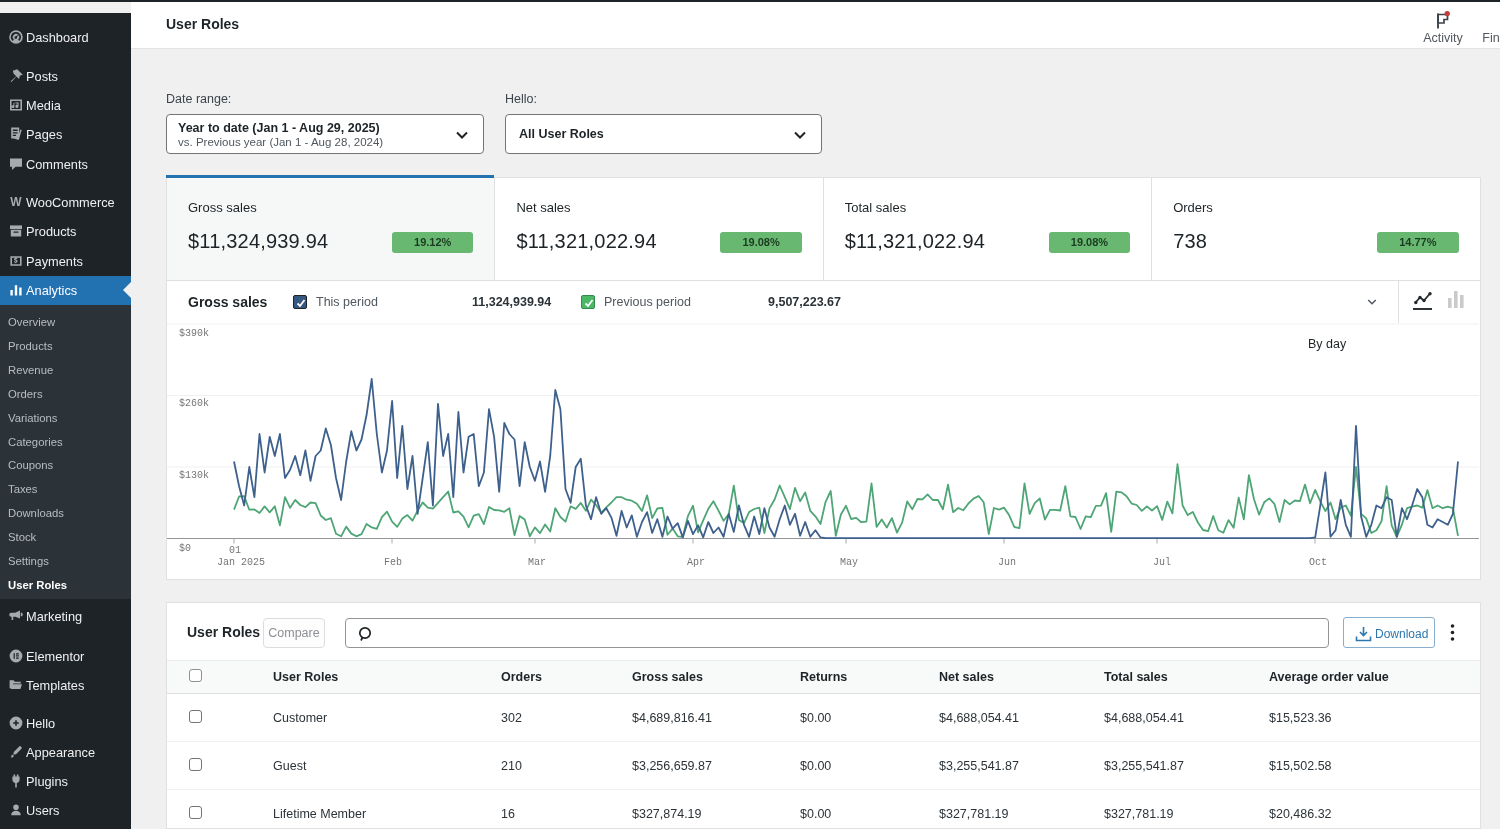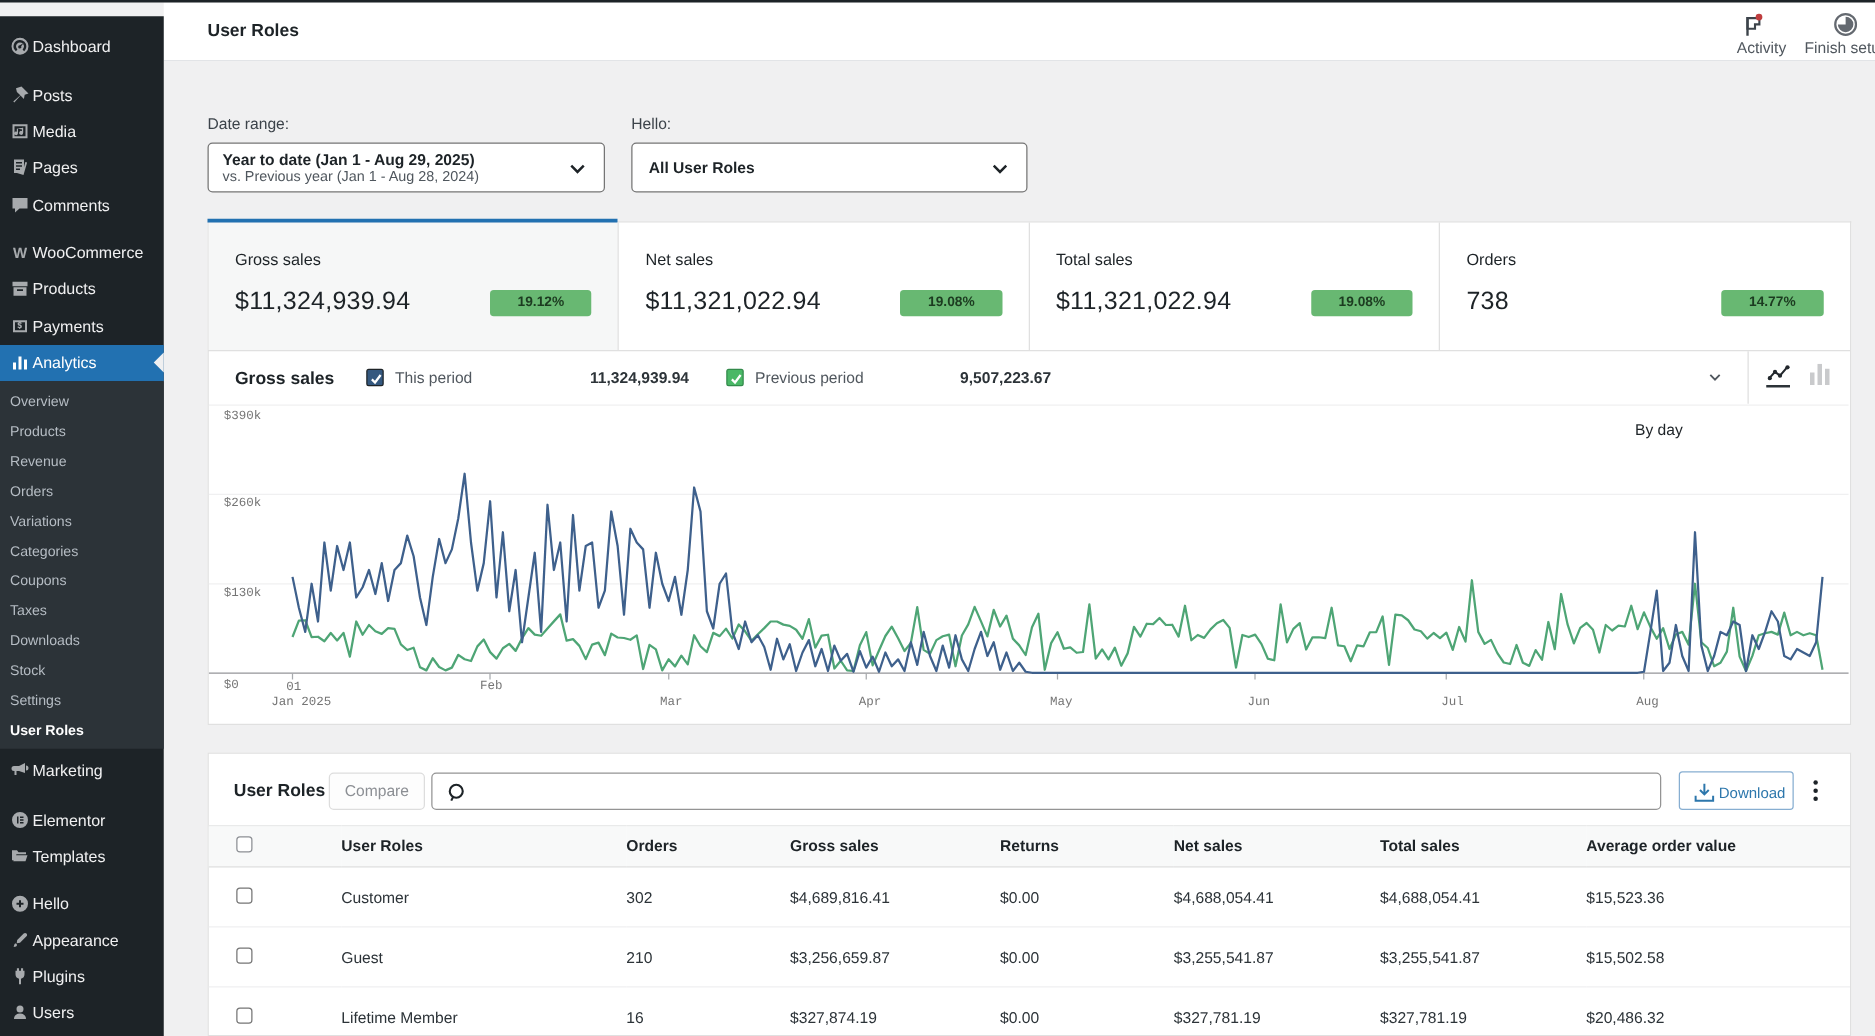--- a/index.html
+++ b/index.html
@@ -16,21 +16,21 @@
 .m-item.active:after { content:""; position:absolute; right:0; top:50%; margin-top:-8px; border:8px solid transparent; border-right-color:#f0f0f1; }
 #submenu { position:absolute; left:0; top:292px; width:131px; height:294px; background:#2c3338; }
 .s-item { position:absolute; left:8px; color:#b6bdc4; font-size:11.3px; white-space:nowrap; transform:translateY(-50%); }
 .s-item.cur { color:#fff; font-weight:bold; }
 
 
 #content { position:absolute; left:131px; top:0; width:1369px; height:829px; background:#f0f0f1; }
 #topline { position:absolute; left:0; top:0; width:1500px; height:2px; background:#1d2327; z-index:9; }
 #topbar { position:absolute; left:0; top:2px; width:1369px; height:47px; background:#fff; border-bottom:1px solid #e2e4e7; }
 #topbar h1 { position:absolute; left:35px; top:14px; font-size:14px; font-weight:bold; color:#1d2327; }
-.hbtn { position:absolute; top:8px; text-align:right; color:#50575e; font-size:12.5px; }
+.hbtn { position:absolute; top:8px; text-align:center; color:#50575e; font-size:12.5px;margin-left:40px; }
 .hbtn svg { display:block; margin:0 auto 2px; }
 
 .label13 { position:absolute; font-size:12.5px; color:#3c434a; }
 .dropdown { position:absolute; background:#fff; border:1px solid #757575; border-radius:4px; }
 .chev { position:absolute; width:14px; height:12px; }
 
 
 #cards { position:absolute; left:35px; top:177px; width:1314.5px; height:103px; background:#fff; border:1px solid #e0e0e0; border-bottom:none; display:flex; }
 .card { position:relative; flex:1; border-left:1px solid #e0e0e0; }
 .card:first-child { border-left:none; }
@@ -45,21 +45,21 @@
 #chart-head { position:absolute; left:0; top:0; width:100%; height:42px; }
 .legend-cb { position:absolute; top:14px; width:14px; height:14px; border-radius:2px; }
 #chart-plot { position:absolute; left:0; top:42px; width:1312px; height:256px;font-family:Liberation Mono, monospace; }
 .ylab { position:absolute; font-size:10px; color:#757575; }
 .xlab { position:absolute; font-size:10px; color:#757575; white-space:nowrap; }
 
 
 #tablebox { position:absolute; left:35px; top:602px; width:1315px; height:227px; background:#fff; border:1px solid #e0e0e0; }
 #tb-head { position:absolute; left:0; top:0; width:100%; height:56px; }
 #tb-title { position:absolute; left:20px; top:21px; font-size:14px; font-weight:bold; color:#1d2327; }
-#btn-compare { position:absolute; left:96px; top:15px; width:77px; height:30px; border:1px solid #ddd; border-radius:4px; background:#fdfdfd; color:#8c8f94; font-size:12.5px; text-align:center; line-height:29px; }
+#btn-compare { position:absolute; left:96px; top:15px; width:62px; height:30px; border:1px solid #ddd; border-radius:4px; background:#fdfdfd; color:#8c8f94; font-size:12.5px; text-align:center; line-height:29px; }
 #searchbox { position:absolute; left:178px; top:15px; width:984px; height:30px; border:1px solid #949494; border-radius:4px; background:#fff; }
 #btn-download { position:absolute; left:1176px; top:14px; width:92px; height:31px; border:1px solid #87aed1; border-radius:3px; background:#fff; color:#2d77ac; font-size:12px; }
 #btn-download span { position:absolute; left:31px; top:9px; }
 
 table.data { position:absolute; left:0; top:57px; width:1313px; border-collapse:collapse; table-layout:fixed; font-size:12.5px; color:#2c3338; }
 table.data th { background:#f8f9f9; font-weight:bold; color:#1d2327; text-align:left; height:33px; border-bottom:1px solid #e0e0e0; border-top:1px solid #e9eaea; padding:0; }
 table.data td { height:48px; border-bottom:1px solid #f0f0f1; padding:0; }
 .cb { display:inline-block; width:13px; height:13px; border:1.5px solid #757575; border-radius:3px; background:#fff; }
 </style>
 </head>
@@ -296,27 +296,27 @@
             <line x1="526" y1="215.5" x2="526" y2="220.5" stroke="#a7aaad"></line>
             <line x1="679" y1="215.5" x2="679" y2="220.5" stroke="#a7aaad"></line>
             <line x1="837" y1="215.5" x2="837" y2="220.5" stroke="#a7aaad"></line>
             <line x1="990" y1="215.5" x2="990" y2="220.5" stroke="#a7aaad"></line>
             <line x1="1148" y1="215.5" x2="1148" y2="220.5" stroke="#a7aaad"></line>
           <polyline points="67.0,186.6 72.1,173.5 77.2,173.2 82.3,186.7 87.4,186.4 92.5,190.0 97.6,183.4 102.7,189.4 107.8,183.3 112.9,202.3 118.0,174.2 123.1,184.8 128.2,177.0 133.3,182.0 138.4,184.1 143.5,179.5 148.6,180.1 153.7,192.5 158.8,197.0 163.9,195.2 169.0,210.8 174.1,213.3 179.2,203.6 184.3,210.6 189.4,213.3 194.5,211.1 199.6,200.9 204.7,204.4 209.8,205.8 214.9,194.1 220.0,188.6 225.1,198.7 230.2,203.9 235.3,195.6 240.4,192.1 245.5,197.7 250.6,187.7 255.7,179.5 260.8,184.7 265.9,185.6 271.0,179.8 276.1,174.1 281.2,168.5 286.3,189.5 291.4,188.3 296.5,193.7 301.6,204.3 306.7,192.7 311.8,191.1 316.9,201.1 322.0,183.9 327.1,187.0 332.2,187.4 337.3,188.8 342.4,185.3 347.5,212.2 352.6,192.9 357.7,196.5 362.8,213.3 367.9,204.4 373.0,210.1 378.1,201.5 383.2,208.5 388.3,185.2 393.4,194.0 398.5,198.7 403.6,183.3 408.7,185.9 413.8,179.9 418.9,187.8 424.0,176.6 429.1,182.1 434.2,189.7 439.3,184.4 444.4,179.5 449.5,174.2 454.6,174.2 459.7,176.7 464.8,177.7 469.9,180.8 475.0,188.0 480.1,172.3 485.2,195.1 490.3,185.5 495.4,184.8 500.5,211.8 505.6,205.6 510.7,213.3 515.8,213.8 520.9,193.2 526.0,182.7 531.1,209.3 536.2,197.4 541.3,185.8 546.4,178.3 551.5,187.6 556.6,197.8 561.7,191.3 566.8,162.7 571.9,196.9 577.0,200.1 582.1,189.1 587.2,186.0 592.3,184.7 597.4,210.0 602.5,185.4 607.6,176.5 612.7,162.5 617.8,174.1 622.9,186.1 628.0,164.9 633.1,178.2 638.2,169.5 643.3,187.9 648.4,193.3 653.5,201.0 658.6,178.8 663.7,168.0 668.8,212.8 673.9,191.5 679.0,182.8 684.1,196.0 689.2,194.9 694.3,199.2 699.4,198.6 704.5,160.5 709.6,203.9 714.7,196.5 719.8,204.5 724.9,195.1 730.0,209.6 735.1,199.7 740.2,178.5 745.3,186.3 750.4,176.0 755.5,176.3 760.6,171.4 765.7,177.0 770.8,176.8 775.9,186.3 781.0,161.6 786.1,189.2 791.2,185.0 796.3,187.3 801.4,180.5 806.5,175.6 811.6,173.0 816.7,179.3 821.8,211.1 826.9,185.0 832.0,186.6 837.1,184.7 842.2,192.3 847.3,204.0 852.4,205.2 857.5,160.5 862.6,190.9 867.7,180.1 872.8,175.5 877.9,196.6 883.0,186.8 888.1,186.8 893.2,187.5 898.3,163.2 903.4,193.3 908.5,194.0 913.6,206.0 918.7,193.3 923.8,194.1 928.9,182.8 934.0,182.7 939.1,170.2 944.2,208.9 949.3,168.7 954.4,169.3 959.5,173.2 964.6,180.6 969.7,182.0 974.8,187.9 979.9,183.4 985.0,187.5 990.1,183.1 995.2,196.9 1000.3,178.6 1005.4,190.3 1010.5,141.2 1015.6,182.5 1020.7,192.1 1025.8,188.9 1030.9,199.5 1036.0,207.0 1041.1,208.2 1046.2,193.0 1051.3,207.2 1056.4,209.7 1061.5,197.1 1066.6,204.8 1071.7,174.6 1076.8,196.3 1081.9,152.2 1087.0,176.3 1092.1,191.7 1097.2,179.3 1102.3,175.4 1107.4,180.8 1112.5,199.0 1117.6,177.0 1122.7,181.4 1127.8,177.5 1132.9,178.2 1138.0,161.6 1143.1,180.3 1148.2,166.9 1153.3,178.5 1158.4,188.0 1163.5,179.5 1168.6,196.2 1173.7,184.6 1178.8,182.5 1183.9,192.7 1189.0,144.0 1194.1,190.8 1199.2,195.4 1204.3,210.0 1209.4,207.2 1214.5,198.3 1219.6,163.2 1224.7,202.3 1229.8,213.8 1234.9,201.7 1240.0,185.2 1245.1,183.6 1250.2,182.5 1255.3,184.7 1260.4,167.1 1265.5,185.2 1270.6,182.5 1275.7,185.2 1280.8,183.6 1285.9,185.2 1291.0,212.8" fill="none" stroke="#4ea575" stroke-width="1.8" stroke-linejoin="round"></polyline>
           <polyline points="67.0,138.5 72.1,163.2 77.2,182.5 82.3,144.0 87.4,174.2 92.5,111.0 97.6,149.5 102.7,113.8 107.8,133.0 112.9,111.0 118.0,155.0 123.1,146.8 128.2,133.0 133.3,152.2 138.4,127.5 143.5,157.8 148.6,133.0 153.7,127.5 158.8,105.5 163.9,122.0 169.0,155.0 174.1,177.0 179.2,138.5 184.3,108.2 189.4,127.5 194.5,116.5 199.6,91.8 204.7,56.0 209.8,111.0 214.9,149.5 220.0,127.5 225.1,78.0 230.2,155.0 235.3,102.8 240.4,166.0 245.5,133.0 250.6,190.8 255.7,155.0 260.8,119.2 265.9,182.5 271.0,80.8 276.1,133.0 281.2,111.0 286.3,174.2 291.4,89.0 296.5,149.5 301.6,113.8 306.7,111.0 311.8,163.2 316.9,149.5 322.0,86.2 327.1,113.8 332.2,168.8 337.3,100.0 342.4,111.0 347.5,116.5 352.6,163.2 357.7,119.2 362.8,144.0 367.9,157.8 373.0,138.5 378.1,168.8 383.2,133.0 388.3,67.0 393.4,86.2 398.5,166.0 403.6,179.8 408.7,144.0 413.8,135.8 418.9,182.5 424.0,196.2 429.1,174.2 434.2,190.8 439.3,185.2 444.4,194.6 449.5,212.8 454.6,188.0 459.7,204.5 464.8,192.4 469.9,213.8 475.0,199.0 480.1,189.1 485.2,210.0 490.3,196.2 495.4,213.8 500.5,193.5 505.6,205.6 510.7,200.1 515.8,214.4 520.9,197.9 526.0,211.1 531.1,202.3 536.2,214.4 541.3,199.0 546.4,210.0 551.5,204.5 556.6,213.8 561.7,190.8 566.8,208.9 571.9,182.5 577.0,201.8 582.1,213.8 587.2,193.5 592.3,211.1 597.4,185.2 602.5,204.5 607.6,213.8 612.7,196.2 617.8,182.5 622.9,201.8 628.0,190.8 633.1,212.8 638.2,199.0 643.3,213.8 648.4,207.2 653.5,214.4 658.6,215.2 663.7,215.2 668.8,215.2 673.9,215.2 679.0,215.2 684.1,215.2 689.2,215.2 694.3,215.2 699.4,215.2 704.5,215.2 709.6,215.2 714.7,215.2 719.8,215.2 724.9,215.2 730.0,215.2 735.1,215.2 740.2,215.2 745.3,215.2 750.4,215.2 755.5,215.2 760.6,215.2 765.7,215.2 770.8,215.2 775.9,215.2 781.0,215.2 786.1,215.2 791.2,215.2 796.3,215.2 801.4,215.2 806.5,215.2 811.6,215.2 816.7,215.2 821.8,215.2 826.9,215.2 832.0,215.2 837.1,215.2 842.2,215.2 847.3,215.2 852.4,215.2 857.5,215.2 862.6,215.2 867.7,215.2 872.8,215.2 877.9,215.2 883.0,215.2 888.1,215.2 893.2,215.2 898.3,215.2 903.4,215.2 908.5,215.2 913.6,215.2 918.7,215.2 923.8,215.2 928.9,215.2 934.0,215.2 939.1,215.2 944.2,215.2 949.3,215.2 954.4,215.2 959.5,215.2 964.6,215.2 969.7,215.2 974.8,215.2 979.9,215.2 985.0,215.2 990.1,215.2 995.2,215.2 1000.3,215.2 1005.4,215.2 1010.5,215.2 1015.6,215.2 1020.7,215.2 1025.8,215.2 1030.9,215.2 1036.0,215.2 1041.1,215.2 1046.2,215.2 1051.3,215.2 1056.4,215.2 1061.5,215.2 1066.6,215.2 1071.7,215.2 1076.8,215.2 1081.9,215.2 1087.0,215.2 1092.1,215.2 1097.2,215.2 1102.3,215.2 1107.4,215.2 1112.5,215.2 1117.6,215.2 1122.7,215.2 1127.8,215.2 1132.9,215.2 1138.0,215.2 1143.1,215.2 1148.2,214.4 1153.3,182.5 1158.4,149.5 1163.5,213.8 1168.6,207.2 1173.7,177.0 1178.8,201.8 1183.9,213.8 1189.0,102.8 1194.1,193.5 1199.2,213.8 1204.3,201.8 1209.4,182.5 1214.5,185.2 1219.6,174.2 1224.7,177.0 1229.8,213.8 1234.9,185.2 1240.0,196.2 1245.1,182.5 1250.2,166.0 1255.3,174.2 1260.4,201.8 1265.5,204.5 1270.6,196.2 1275.7,199.0 1280.8,201.8 1285.9,190.8 1291.0,138.5" fill="none" stroke="#3e608c" stroke-width="1.8" stroke-linejoin="round"></polyline>
         </svg>
         <div class="xlab" style="left:62px; top:222px;">01</div>
         <div class="xlab" style="left:50px; top:234px;">Jan 2025</div>
-        <div class="xlab" style="left:217px; top:221px;text-align:center;">Feb</div>
+        <div class="xlab" style="left:217px; top:234px;text-align:center;">Feb</div>
         <div class="xlab" style="left:361px; top:234px;">Mar</div>
         <div class="xlab" style="left:520px; top:234px;">Apr</div>
         <div class="xlab" style="left:673px; top:234px;">May</div>
         <div class="xlab" style="left:831px; top:234px;">Jun</div>
         <div class="xlab" style="left:986px; top:234px;">Jul</div>
-        <div class="xlab" style="left:1142px; top:234px;">Aug</div>
+        <div class="xlab" style="left:1142px; top:234px;">Oct</div>
       </div>
     </div>
 
     <div id="tablebox">
       <div id="tb-head">
         <div id="tb-title">User Roles</div>
         <div id="btn-compare">Compare</div>
         <div id="searchbox">
           <svg style="position:absolute; left:10px; top:6px;" width="19" height="19" viewBox="0 0 19 19">
               <circle cx="9" cy="8" r="5.2" fill="none" stroke="#1d2327" stroke-width="1.7"></circle>

